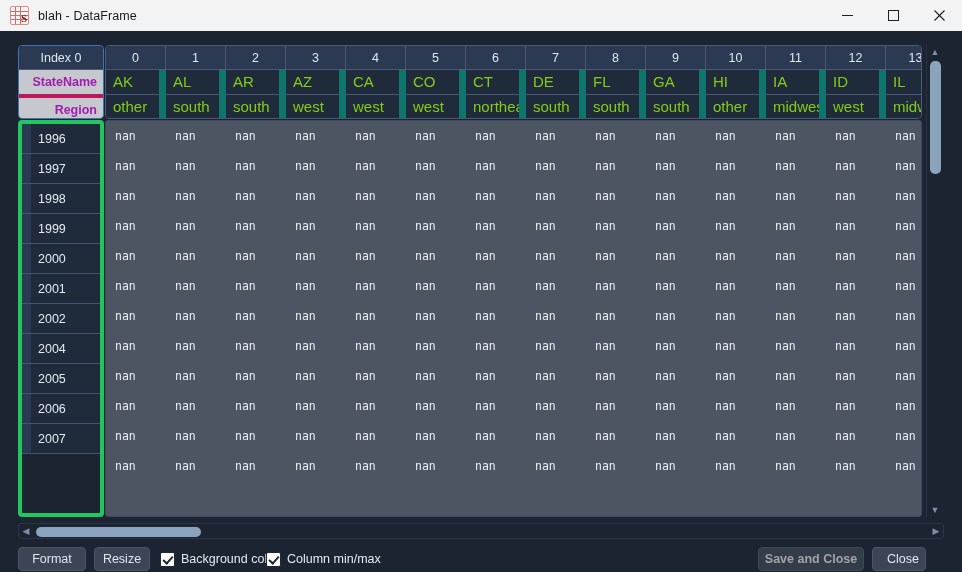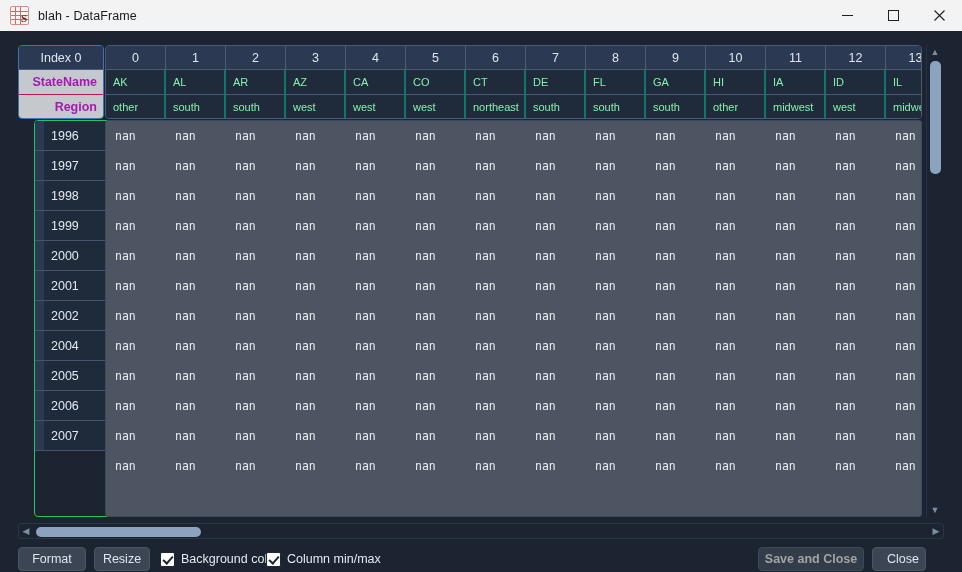--- a/index.html
+++ b/index.html
@@ -59,50 +59,50 @@
   .corner .idx0{
     height:24px;line-height:24px;text-align:center;
     font-size:12.5px;color:#dfe6ef;background:#2b3a52;
     border-bottom:1px solid #4a5a74;box-sizing:border-box;
   }
   .corner .lvl{
     height:24px;line-height:24px;padding-right:6px;text-align:right;
     font-size:12.5px;font-weight:bold;color:#a21caf;background:#c5c9ce;
     box-sizing:border-box;
   }
-  .corner .lvl.second{height:25px;line-height:25px;border-top:1px solid #be185d;}
+  .corner .lvl.second{height:25px;line-height:25px;border-top:4px solid #be185d;}
 
   
   .colhdr{
     position:absolute;left:87px;top:0;width:817px;height:74px;
     border:1px solid #4a5a74;border-radius:4px;overflow:hidden;
     background:#1b2430;box-sizing:border-box;
   }
   .colhdr-inner{position:absolute;left:0;top:0;width:1200px;}
   .colhdr-row{display:flex;height:24px;}
   .colhdr-row.h2{height:24px;}
   .colhdr-row.h3{height:24px;}
   .ch-num{
     width:60px;flex:0 0 60px;height:24px;line-height:24px;
     text-align:center;font-size:12.5px;color:#dfe6ef;
     background:#2b3a52;border-right:1px solid #4a5a74;
     border-bottom:1px solid #4a5a74;box-sizing:border-box;
   }
   .ch-val{
     width:60px;flex:0 0 60px;height:24px;line-height:24px;
-    padding-left:7px;font-size:11px;color:#86efac;
-    background:#1f2a3a;border-right:2px solid #0f766e;
+    padding-left:7px;font-size:15px;color:#84cc16;
+    background:#1f2a3a;border-right:7px solid #0f766e;
     box-sizing:border-box;white-space:nowrap;overflow:hidden;
   }
   .ch-val.second{border-top:1px solid #49597a;}
 
   
   .rowhdr{
-    position:absolute;left:16px;top:75px;width:86px;height:397px;
-    border:1px solid #22c55e;border-radius:4px;overflow:hidden;
+    position:absolute;left:0;top:75px;width:86px;height:397px;
+    border:4px solid #22c55e;border-radius:4px;overflow:hidden;
     background:#1b2430;box-sizing:border-box;
   }
   .rh-cell{
     height:30px;line-height:30px;font-size:12.5px;color:#e3e9f1;
     padding-left:16px;border-bottom:1px solid #46546c;
     box-sizing:border-box;position:relative;background:#1f2a3a;
   }
   .rh-cell::before{
     content:"";position:absolute;left:0;top:0;width:9px;height:100%;
     background:#2b3a52;

